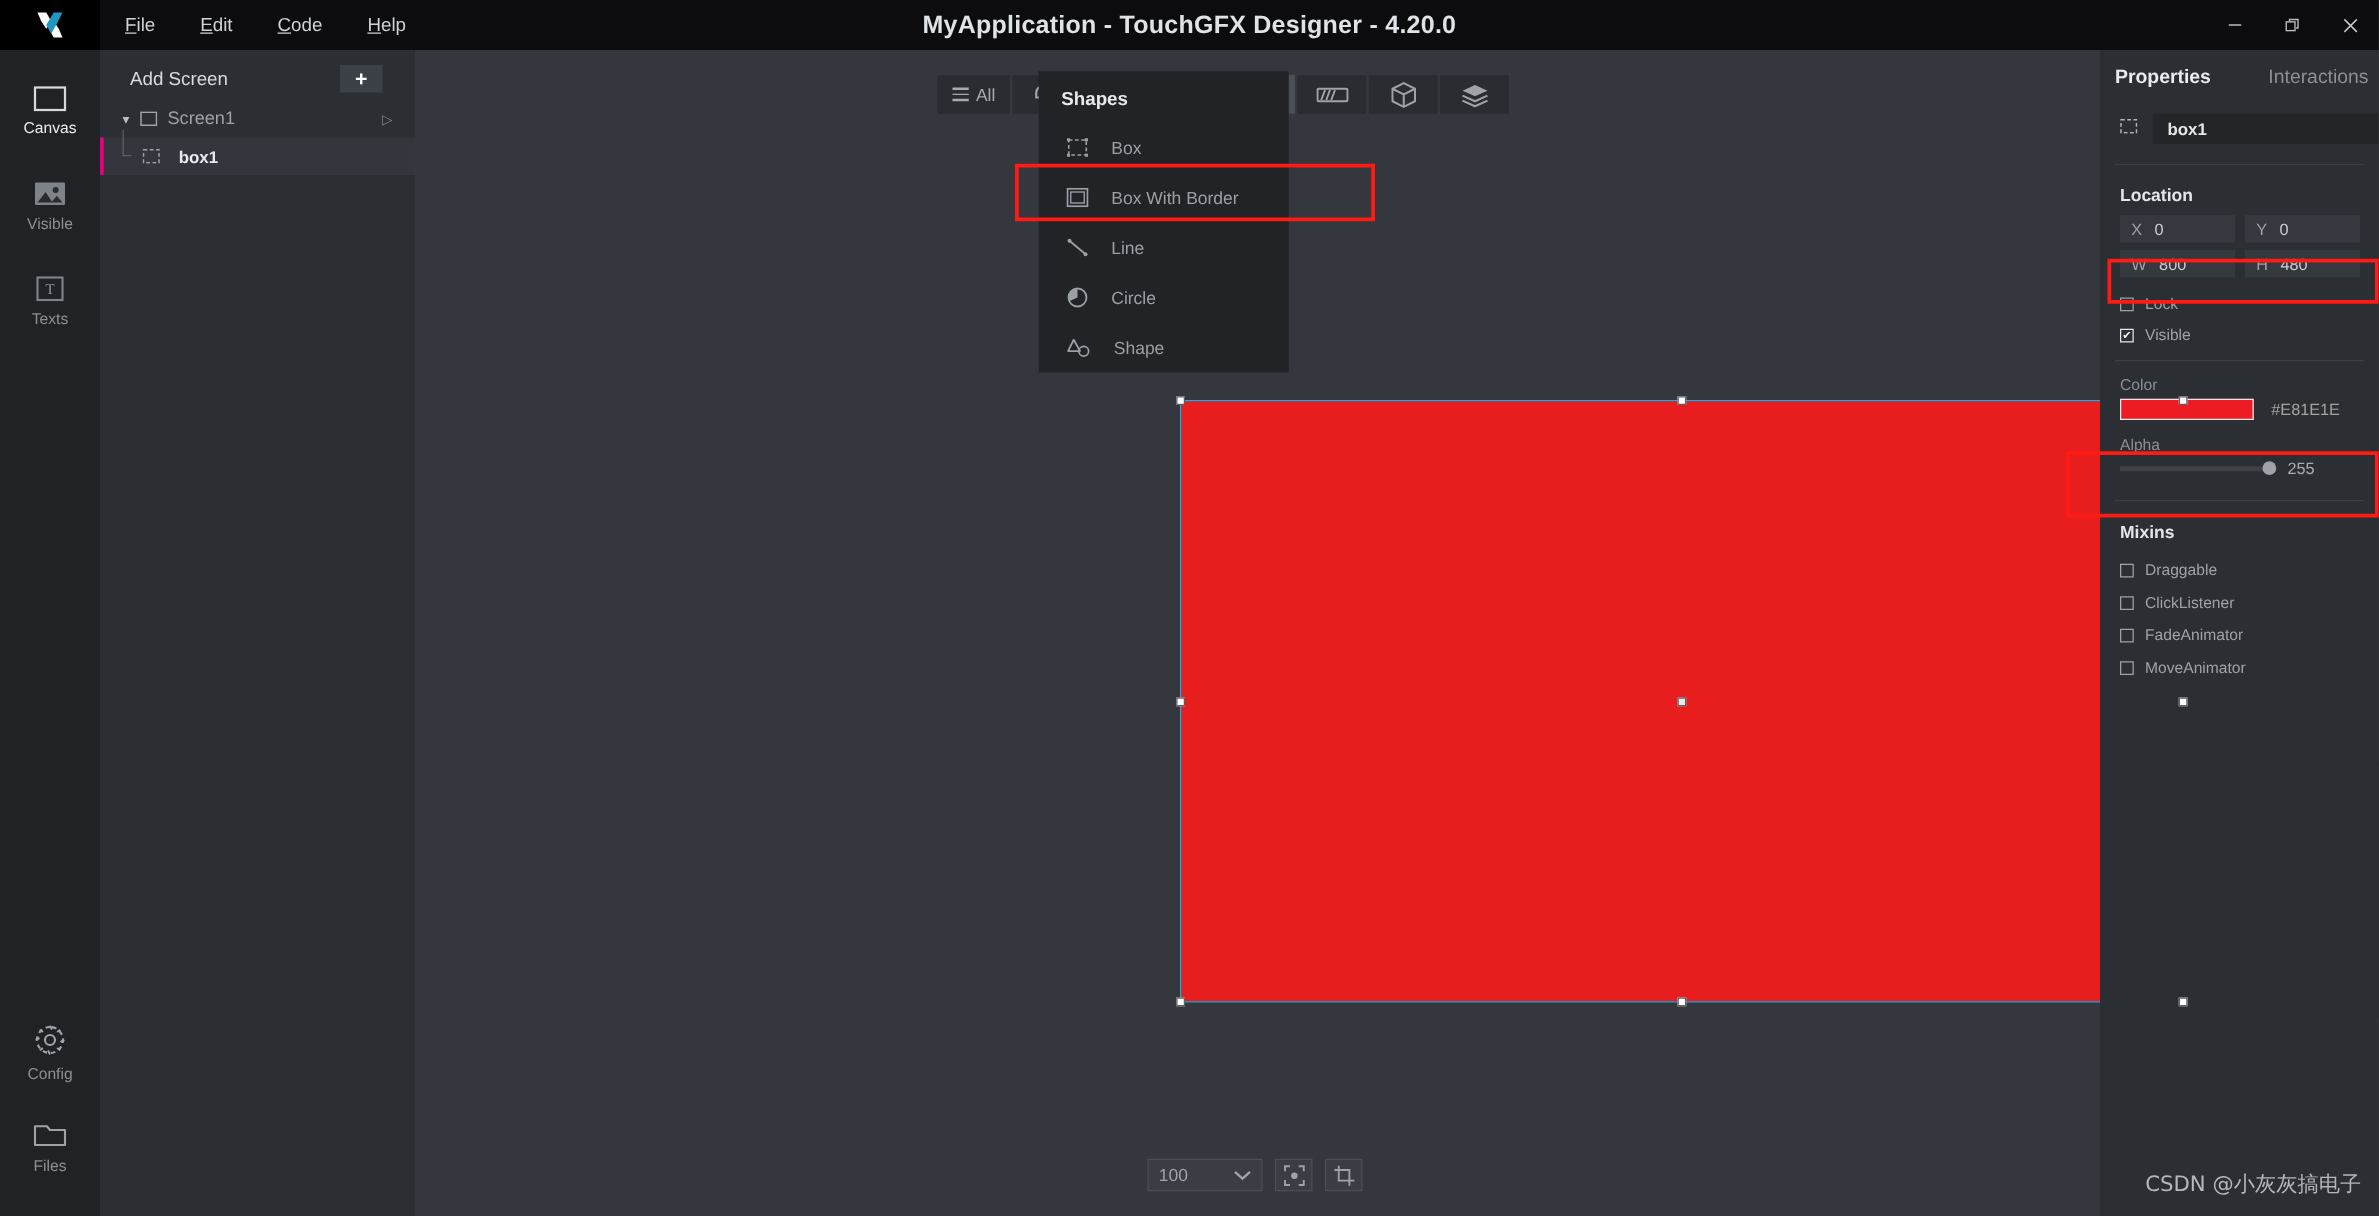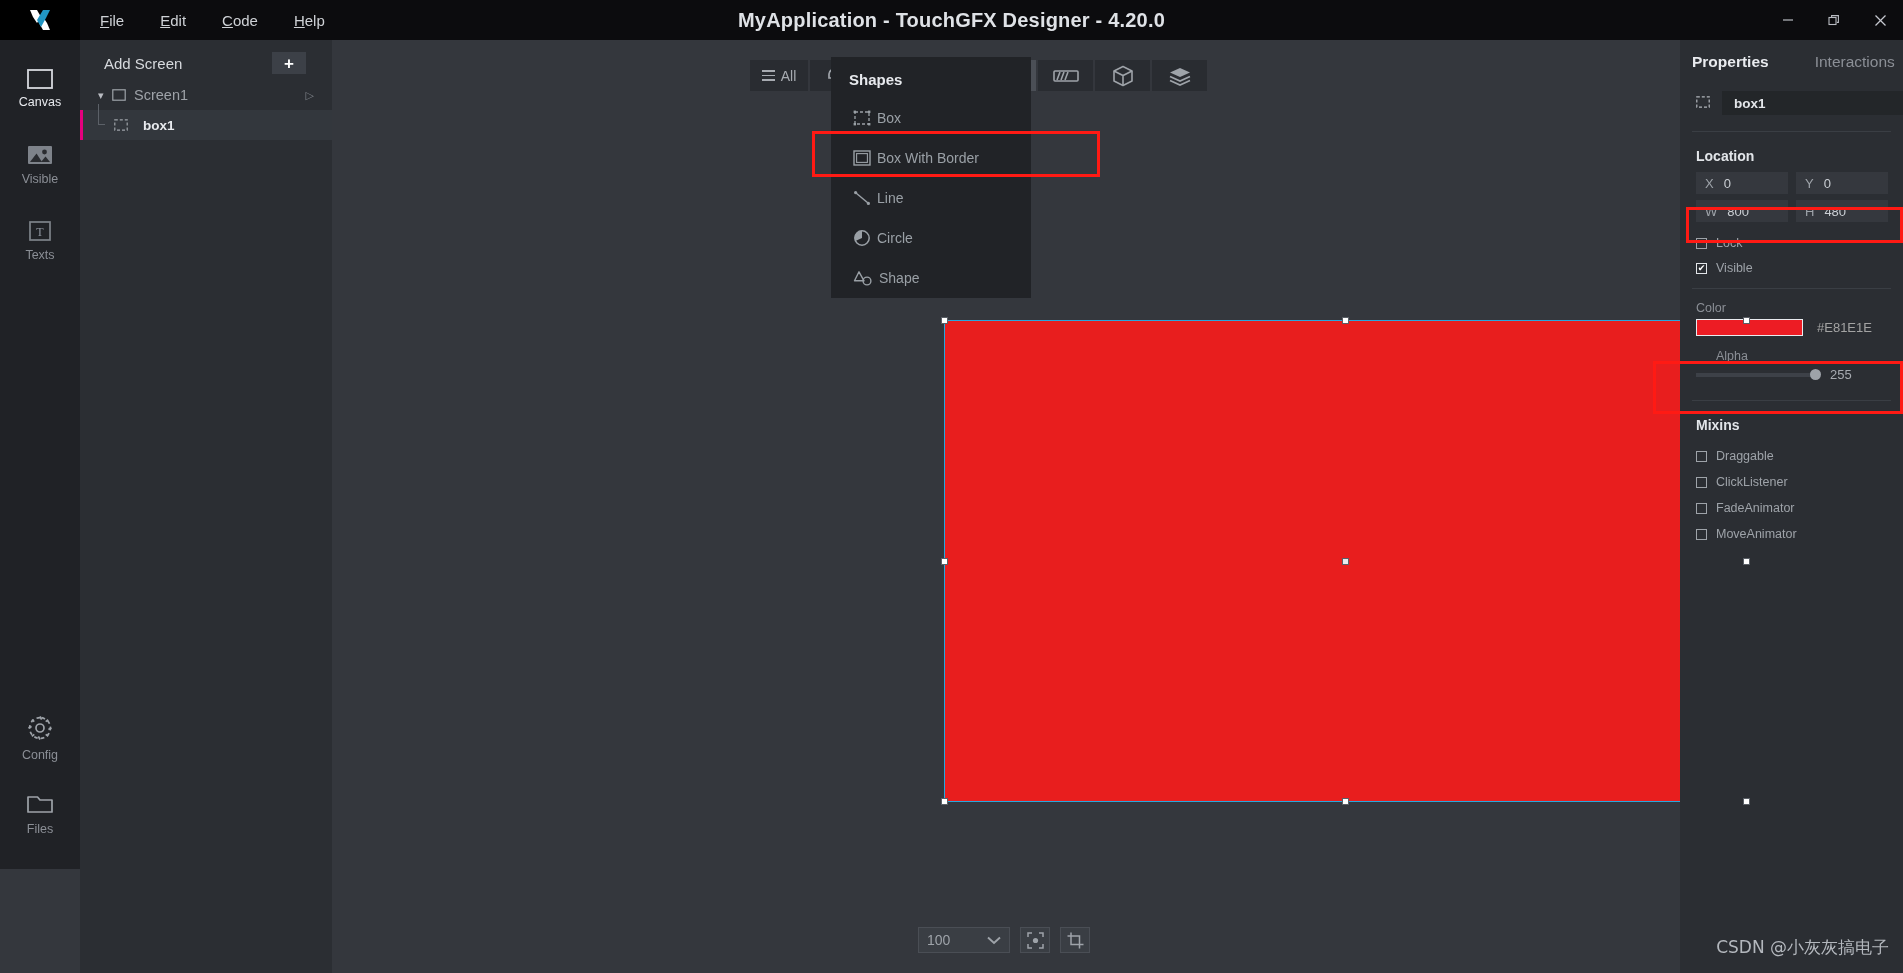--- a/index.html
+++ b/index.html
@@ -34,21 +34,21 @@
   .win-buttons {
     position: absolute; right: 0; top: 0; height: 40px; display: flex; align-items: center;
   }
   .win-btn {
     width: 46px; height: 40px; display: flex; align-items: center; justify-content: center;
     color: #b9bcc2;
   }
 
   
   .rail {
-    position: absolute; top: 40px; left: 0; width: 80px; height: 829px;
+    position: absolute; top: 40px; left: 0; width: 80px; height: 933px;
     background: #202226;
   }
   .rail-item {
     width: 80px; height: 76px; display: flex; flex-direction: column;
     align-items: center; justify-content: center; gap: 5px; cursor: default;
   }
   .rail-item .lbl { font-size: 12.5px; color: #8b8f96; }
   .rail-item.active .lbl { color: #e8eaee; }
   .rail-item svg { display: block; }
   .rail-top { position: absolute; top: 10px; left: 0; }
@@ -127,21 +127,21 @@
   .shapes-menu {
     position: absolute; top: 57px; left: 831px; width: 200px; height: 241px;
     background: #212327; z-index: 40;
   }
   .shapes-title {
     color: #e8eaee; font-size: 15px; font-weight: bold;
     padding: 14px 0 0 18px;
   }
   .shape-item {
     display: flex; align-items: center; height: 40px; padding-left: 22px;
-    gap: 6px; cursor: pointer;
+    gap: 18px; cursor: pointer;
   }
   .shape-item .s-label { color: #9aa0a6; font-size: 14px; }
   .shapes-list { margin-top: 10px; }
 
   
   .anno {
     position: absolute; border: 3px solid #ff1a14; pointer-events: none; z-index: 60;
   }
 
   
@@ -569,21 +569,21 @@
 
     <div class="divider" style="margin-top:13px;"></div>
 
 
     <div class="sub-label">Color</div>
     <div class="color-row">
       <span class="color-swatch"></span>
       <span class="color-hex">#E81E1E</span>
     </div>
 
-    <div class="sub-label" style="padding-top:13px;margin-left:20px;">Alpha</div>
+    <div class="sub-label" style="padding-top:13px;">Alpha</div>
     <div class="alpha-row">
       <span class="slider">
           <span class="knob"></span>
         </span>
       <span class="alpha-val">255</span>
     </div>
 
     <div class="divider" style="margin-top:18px;"></div>
 
     <div class="sec-title">Mixins</div>

